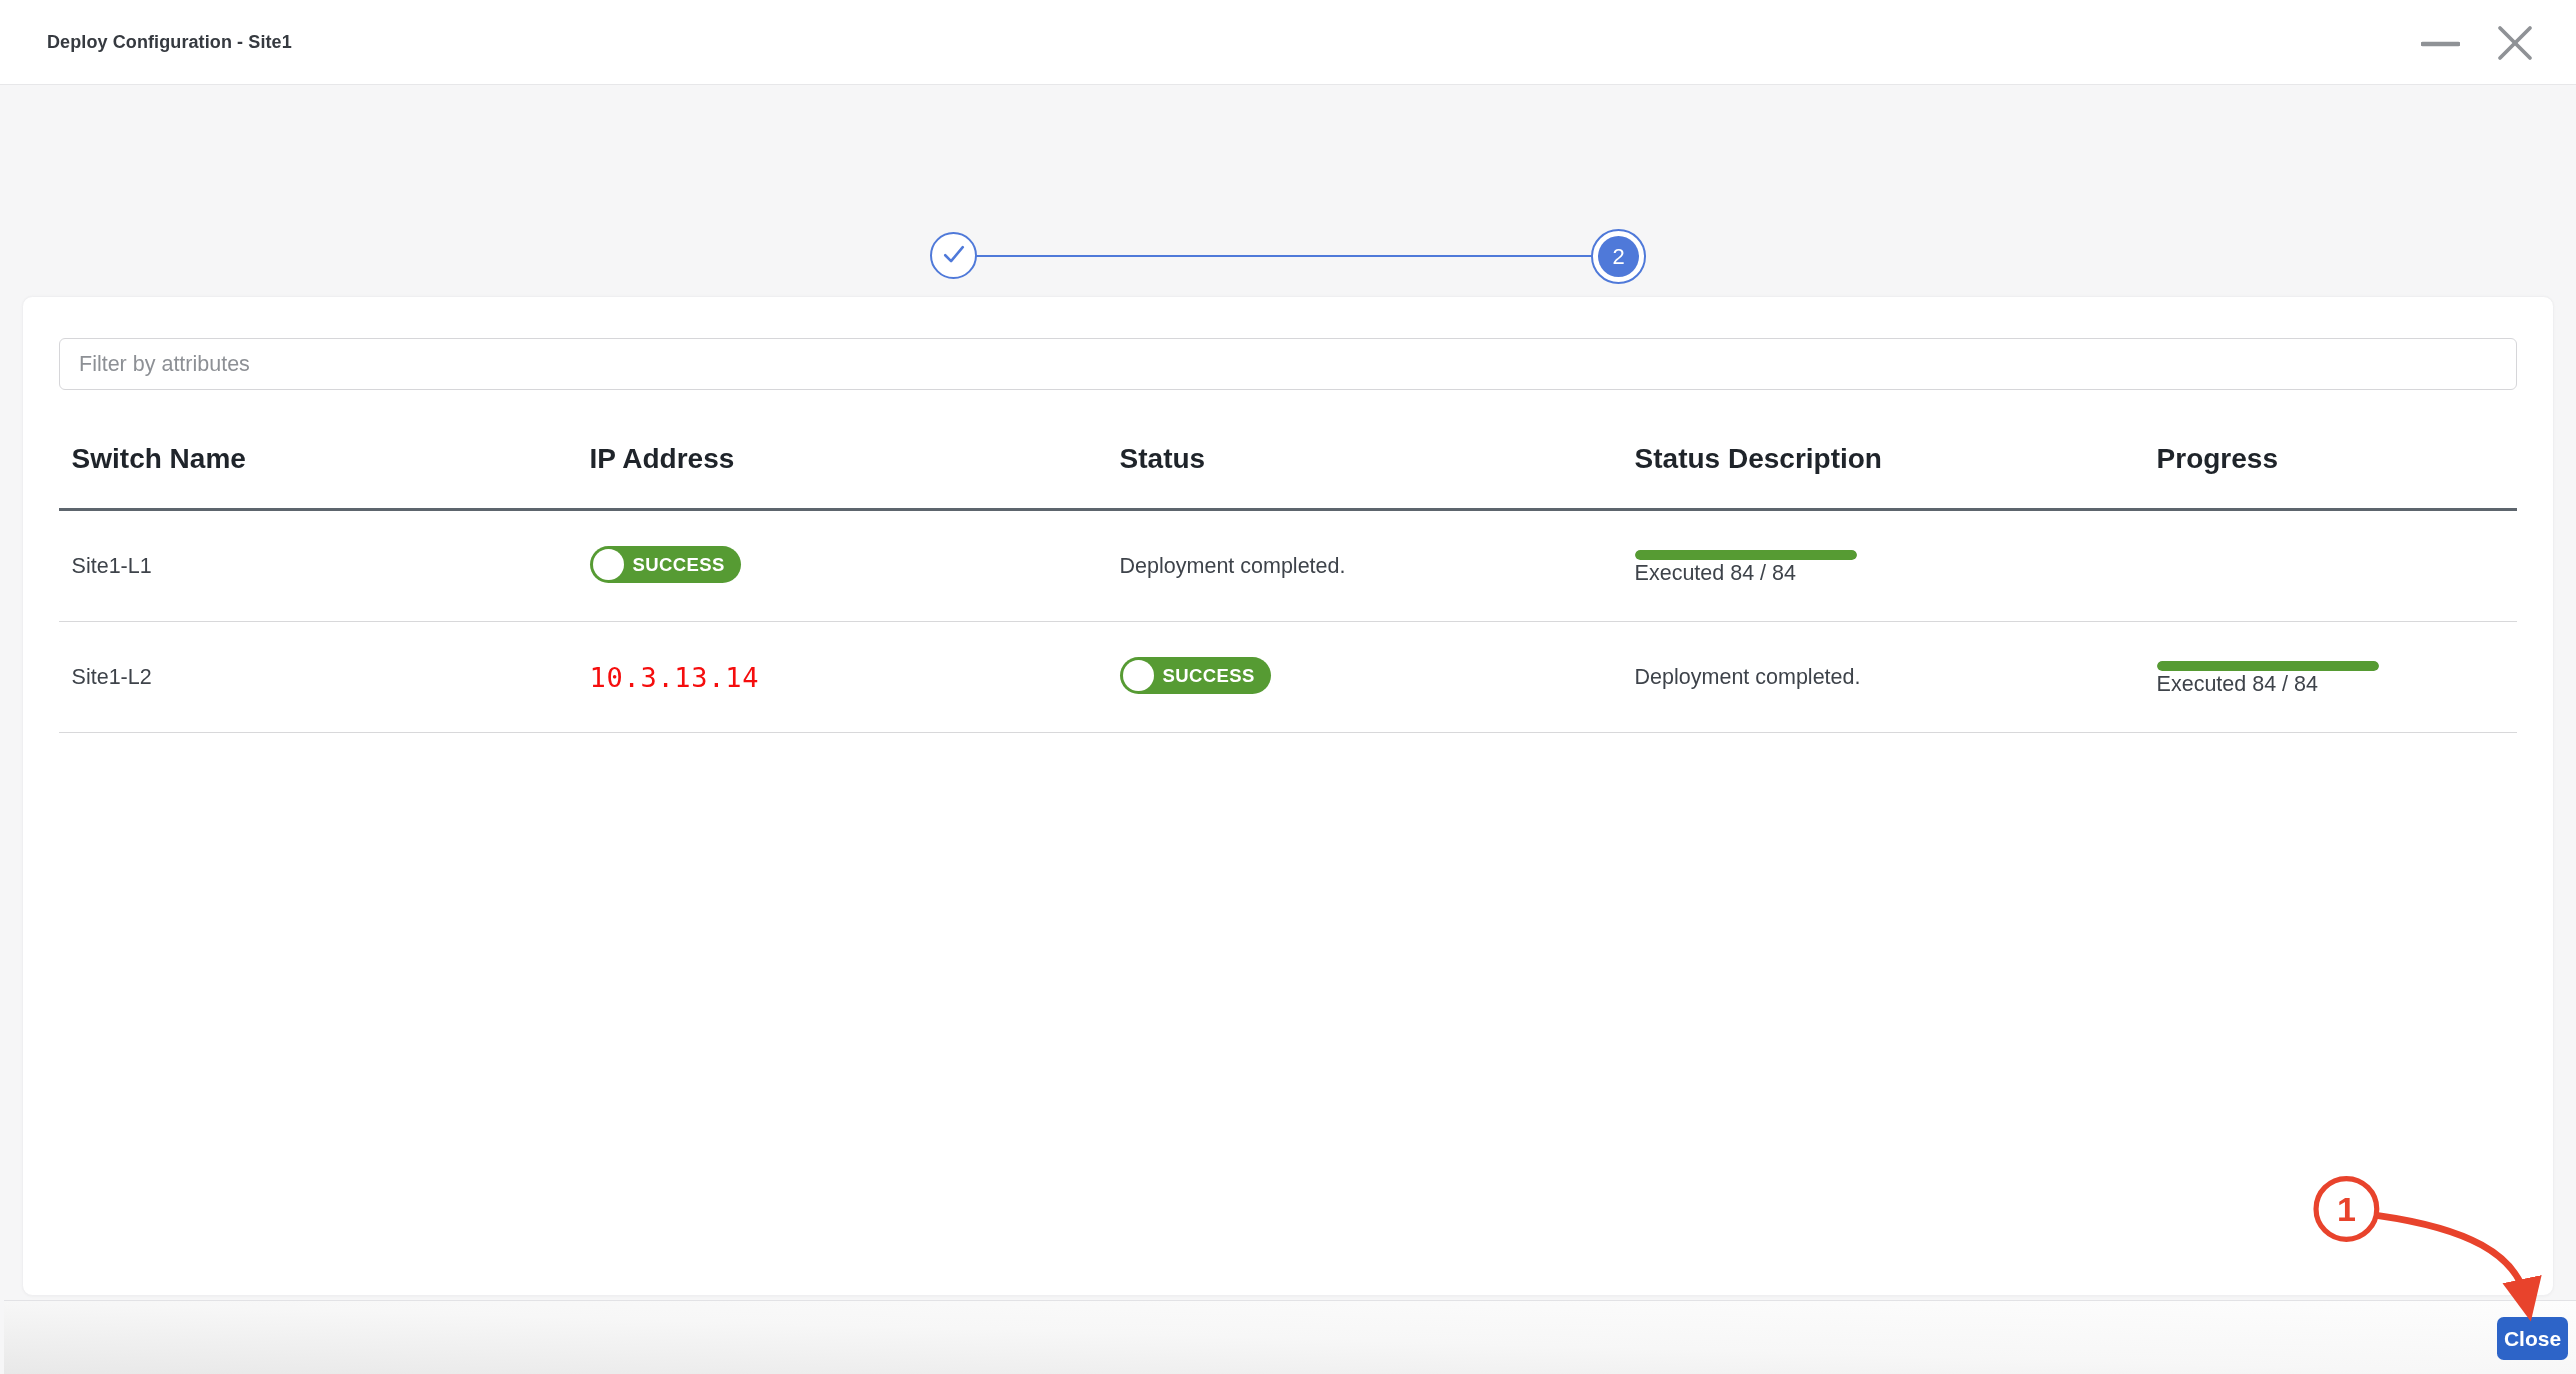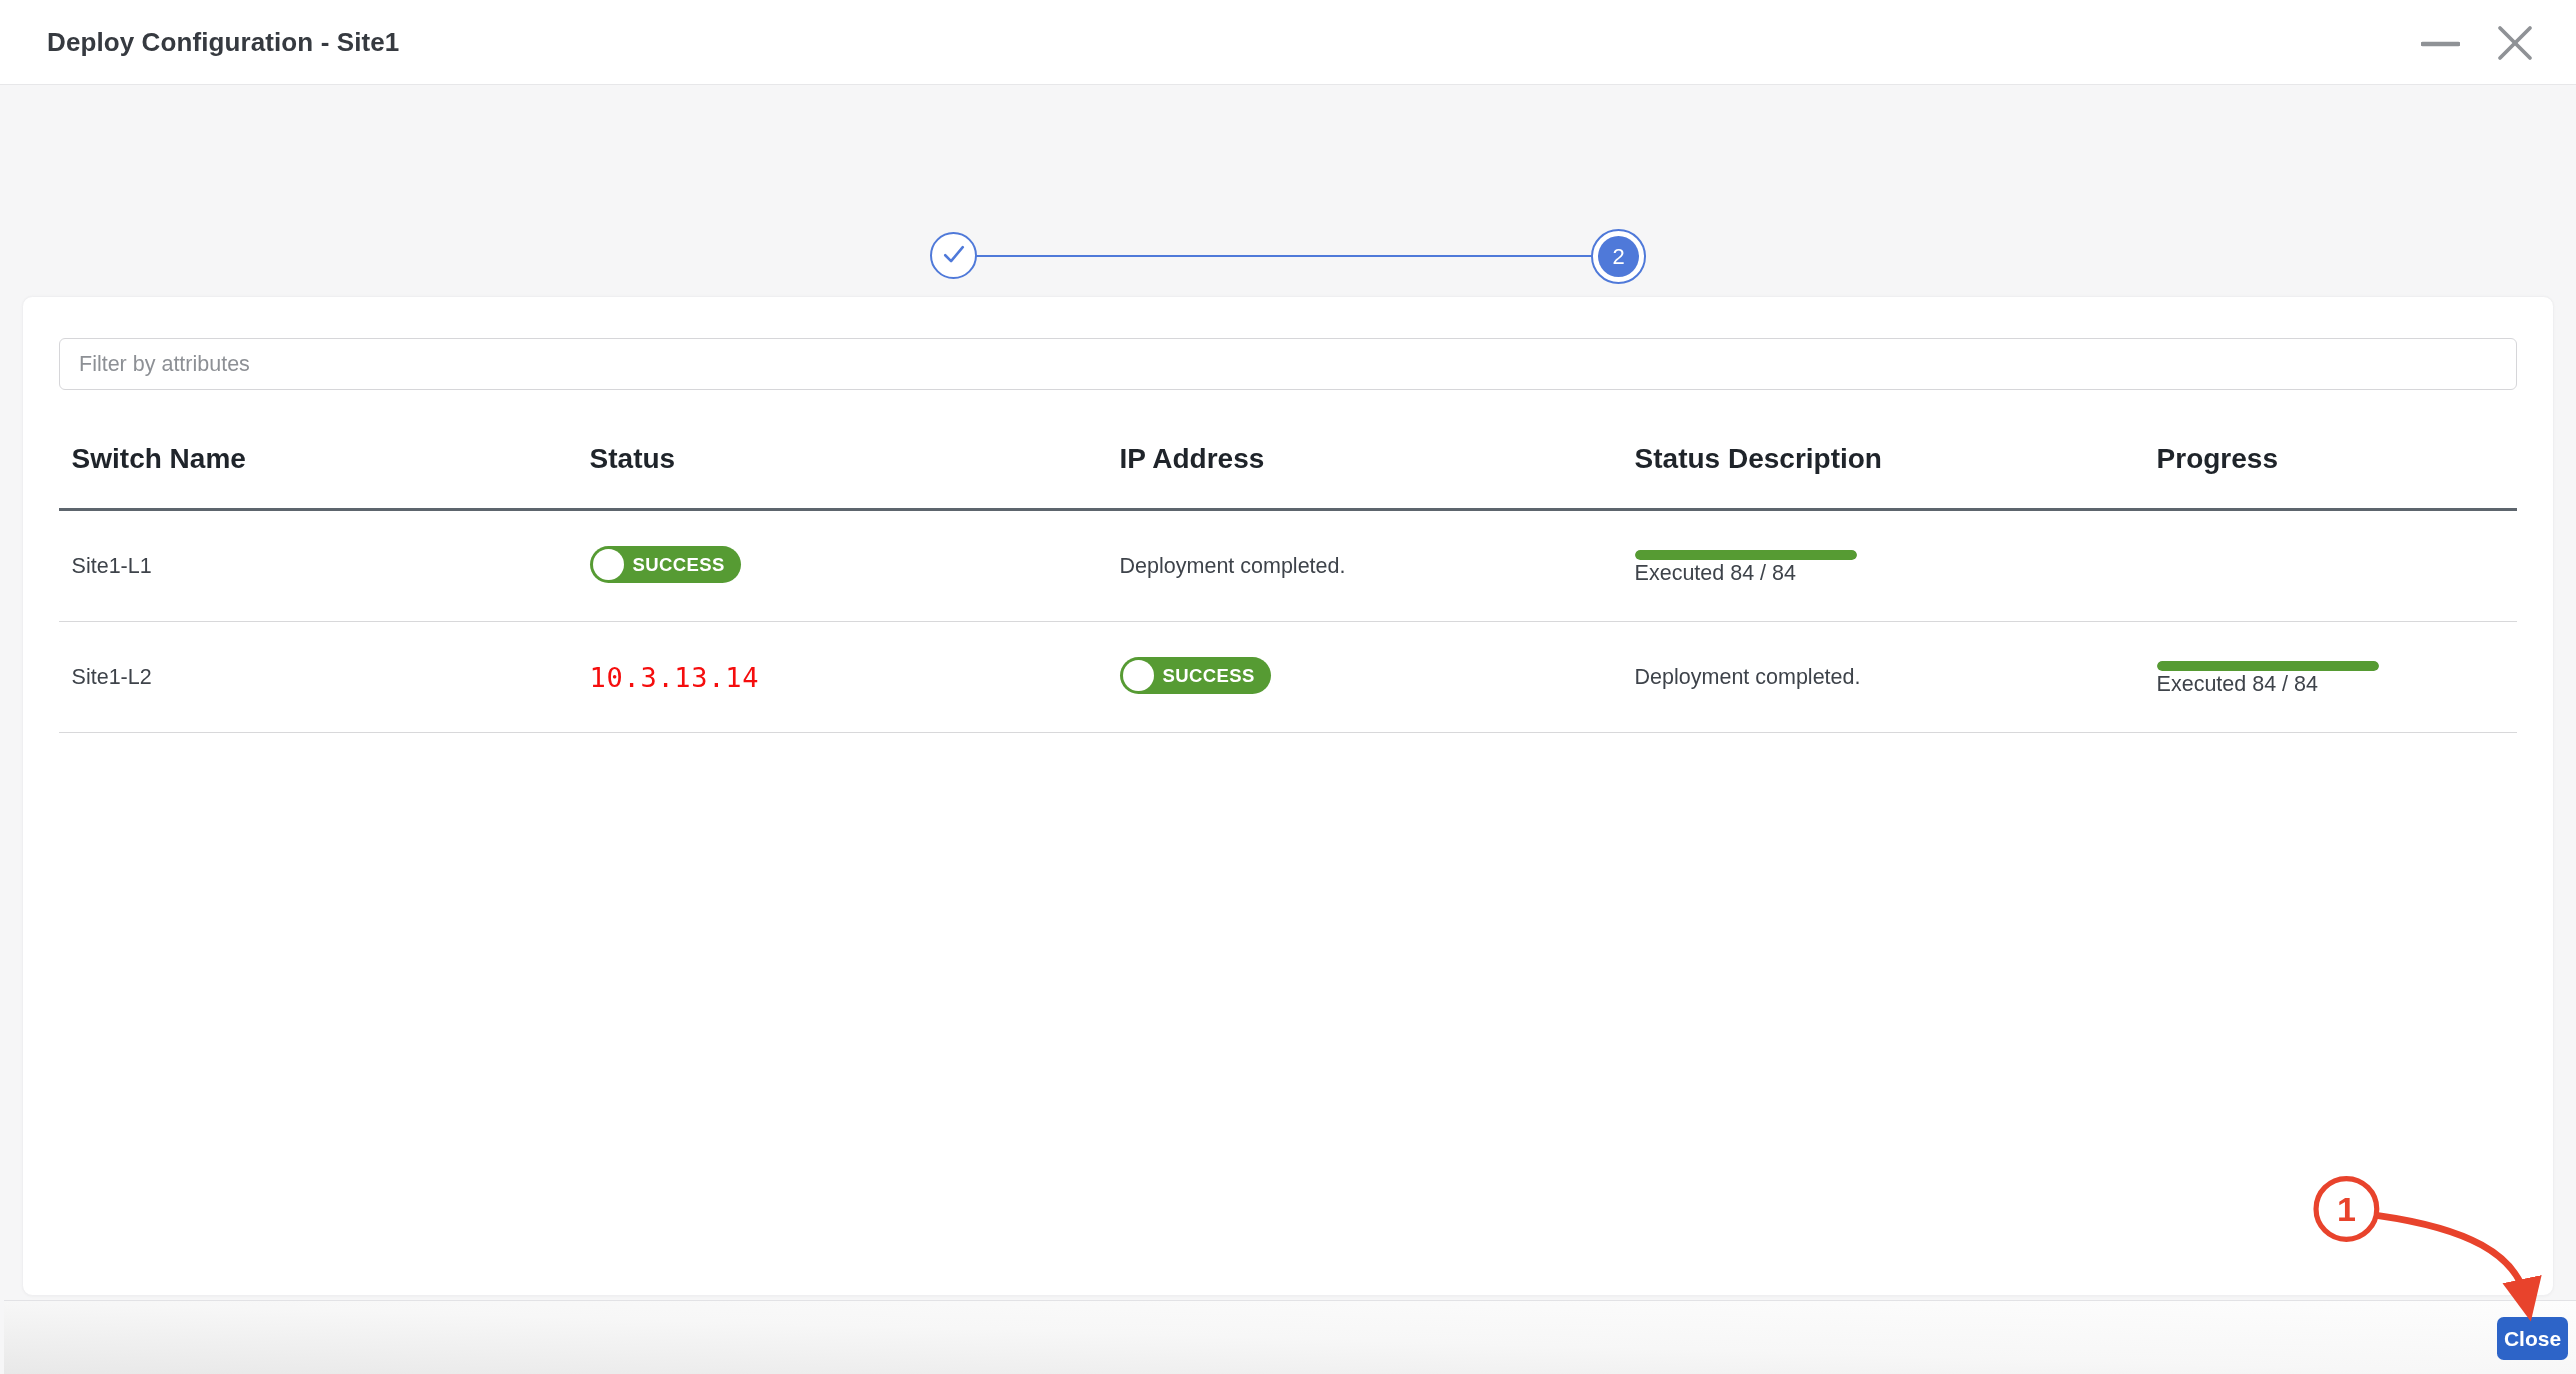--- a/index.html
+++ b/index.html
@@ -11,21 +11,21 @@
     color:#3e434a;
   }
 
   
   .titlebar {
     position:absolute; top:0; left:0; width:2576px; height:85px;
     background:#ffffff; border-bottom:1.5px solid #e7e7e9;
     display:flex; align-items:center;
   }
   .titlebar h1 {
-    margin-left:47px; font-size:26px; font-weight:bold; color:#363a40;
+    margin-left:47px; font-size:18px; font-weight:bold; color:#363a40;
     letter-spacing:0.1px;
   }
   .win-controls {
     position:absolute; right:41px; top:0; height:85px;
     display:flex; align-items:center; gap:33px;
   }
   .win-btn { width:41px; height:41px; display:flex; align-items:center; justify-content:center; cursor:pointer; }
 
   
   .stepper { position:absolute; top:85px; left:0; width:2576px; height:211px; }
@@ -152,22 +152,22 @@
   <div class="step-label active">Deploy Progress</div>
 </div>
 
 <div class="card">
 
   <input class="filter-input" type="text" placeholder="Filter by attributes" style="">
 
   <div class="tbl">
     <div class="tbl-row tbl-head">
       <div class="cell">Switch Name</div>
+      <div class="cell">IP Address</div>
       <div class="cell">Status</div>
-      <div class="cell">IP Address</div>
       <div class="cell">Status Description</div>
       <div class="cell">Progress</div>
     </div>
 
     <div class="tbl-body">
 
       <div class="tbl-row">
         <div class="cell">Site1-L1</div>
         <div class="cell">
           <span class="badge-success">

